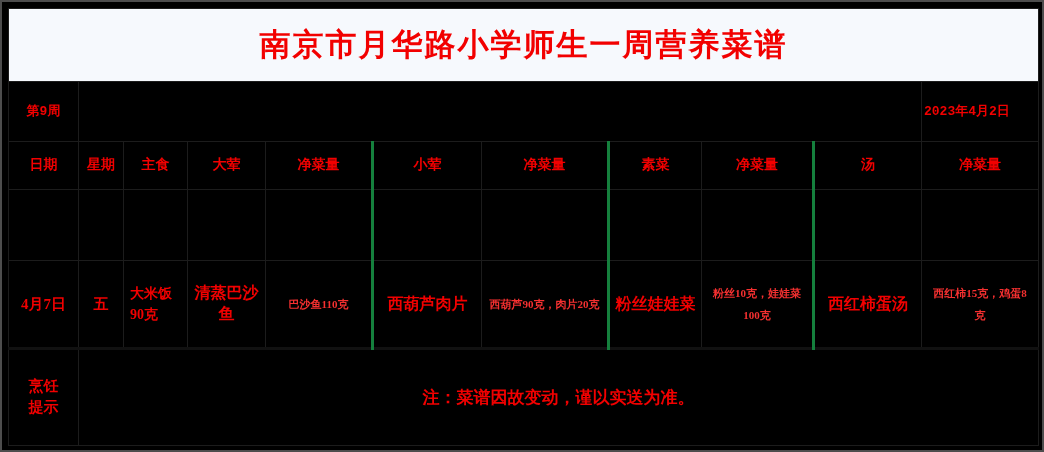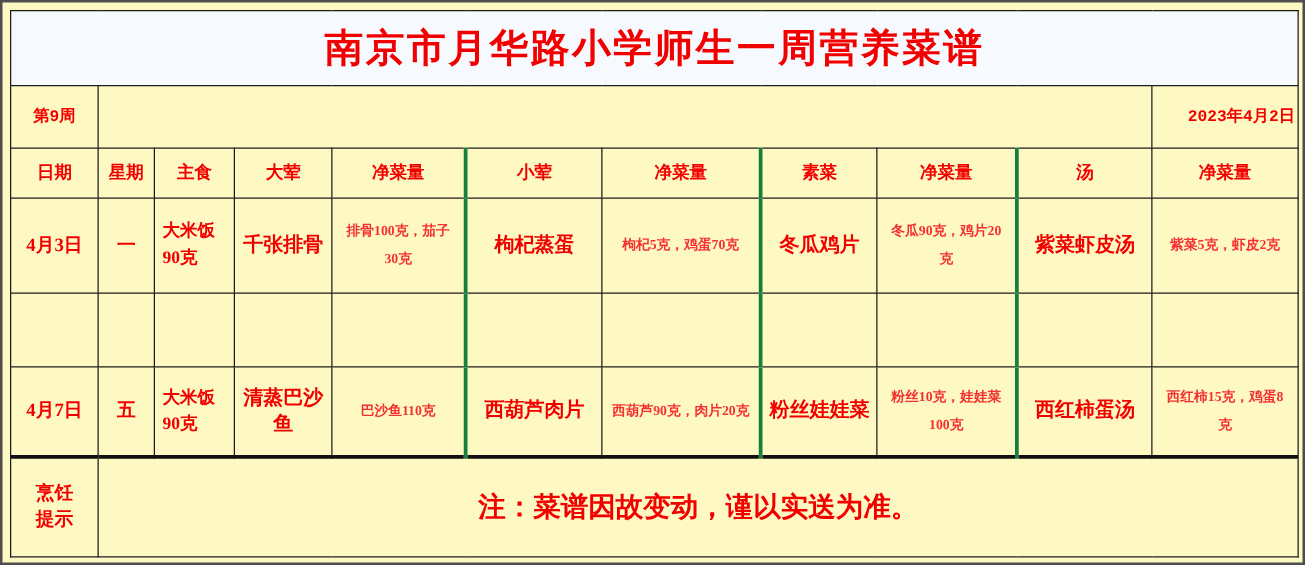--- a/index.html
+++ b/index.html
@@ -5,21 +5,21 @@
   * { box-sizing: border-box; margin: 0; padding: 0; }
   html, body {
     width: 1044px; height: 452px;
     font-family: "Liberation Serif", "DejaVu Serif", serif;
     background: #ffffff;
     overflow: hidden;
   }
   .window-frame {
     width: 1044px; height: 452px;
     border: 2px solid #4d4d4d;
-    background: #fef9c3;
+    background: #000000;
     padding: 6px 6px 4px 6px;
   }
   table.menu {
     width: 1030px; height: 438px;
     border-collapse: collapse;
     table-layout: fixed;
   }
   td {
     border: 1px solid #1c1c1c;
     color: #f20000;
@@ -33,21 +33,21 @@
   .tl { border-left: 3px solid #15803d; }
   .tt { border-top: 3px solid #111; }
 
   .title-cell {
     font-size: 31px;
     letter-spacing: 2px;
     background: #f6f9fd;
   }
   .small-label { font-size: 13px; font-family: Liberation Mono, monospace; }
   .week-cell { text-align: center; }
-  .date-head-cell { text-align: right; }
+  .date-head-cell { text-align: left; }
   .col-head { font-size: 14px; text-align: center; }
   .day-cell { font-size: 15px; }
   .weekday-cell { font-size: 15px; }
   .staple-cell {
     font-size: 14px;
     text-align: left;
     padding-left: 6px;
     line-height: 1.5;
   }
   .dish-cell { font-size: 16px; }
@@ -55,21 +55,21 @@
     font-size: 11px;
     color: #f53030;
     line-height: 2.0;
     padding: 0 6px;
   }
   .footer-label-cell {
     font-size: 15px;
     line-height: 1.4;
     padding: 0 16px;
   }
-  .footer-note-cell { font-size: 22px; }
+  .footer-note-cell { font-size: 17px; }
 </style>
 </head>
 <body>
 
 <div class="window-frame">
   <table class="menu">
     <colgroup>
       <col style="width:70px">
         <col style="width:45px">
         <col style="width:64px">
@@ -101,33 +101,20 @@
       <td class="col-head">大荤</td>
       <td class="col-head">净菜量</td>
       <td class="col-head tl">小荤</td>
       <td class="col-head">净菜量</td>
       <td class="col-head tl">素菜</td>
       <td class="col-head">净菜量</td>
       <td class="col-head tl">汤</td>
       <td class="col-head">净菜量</td>
     </tr>
 
-    <tr style="height:57px">
-      <td class="day-cell">4月3日</td>
-      <td class="weekday-cell">一</td>
-      <td class="staple-cell">大米饭90克</td>
-      <td class="dish-cell">千张排骨</td>
-      <td class="qty-cell">排骨100克，茄子30克</td>
-      <td class="dish-cell tl">枸杞蒸蛋</td>
-      <td class="qty-cell">枸杞5克，鸡蛋70克</td>
-      <td class="dish-cell tl">冬瓜鸡片</td>
-      <td class="qty-cell">冬瓜90克，鸡片20克</td>
-      <td class="dish-cell tl">紫菜虾皮汤</td>
-      <td class="qty-cell">紫菜5克，虾皮2克</td>
-    </tr>
 
 
     <tr style="height:44px">
       <td></td>
       <td></td>
       <td></td>
       <td></td>
       <td></td>
       <td class="tl"></td>
       <td></td>

